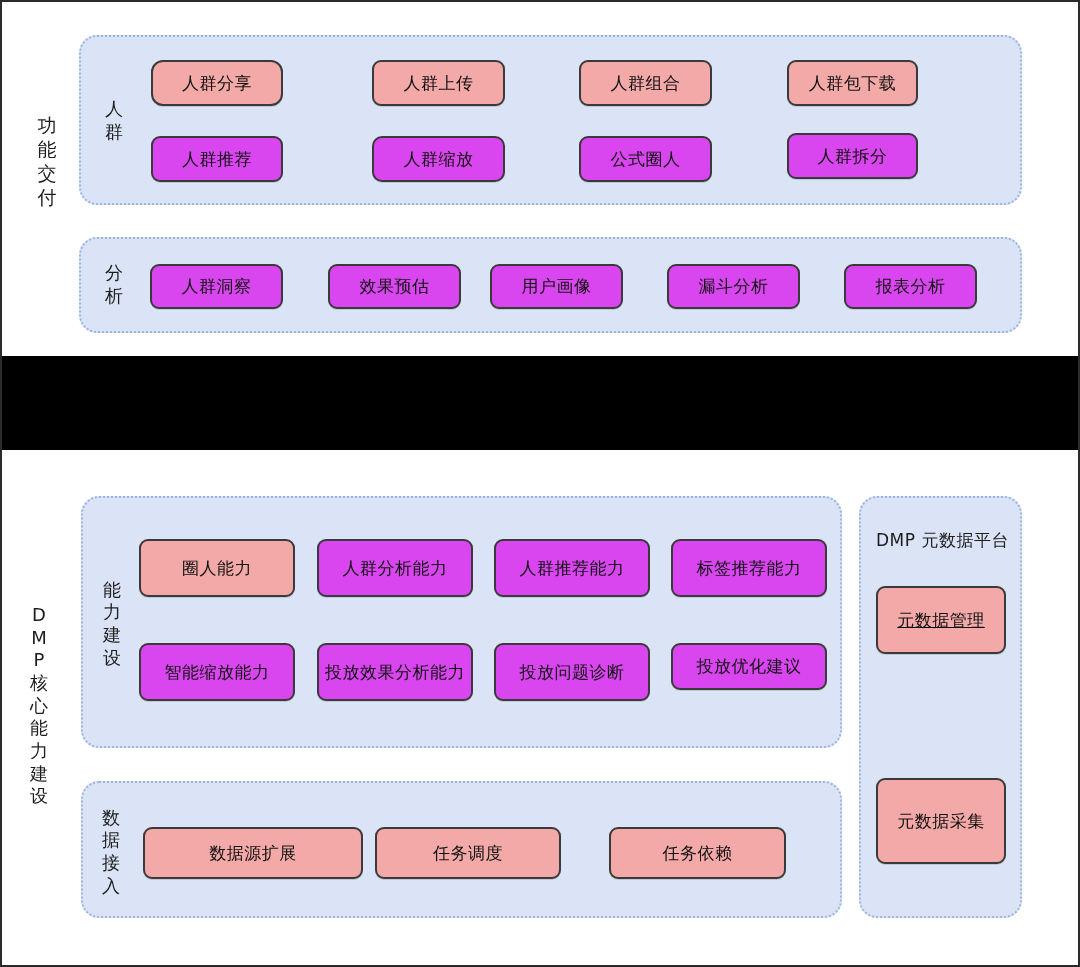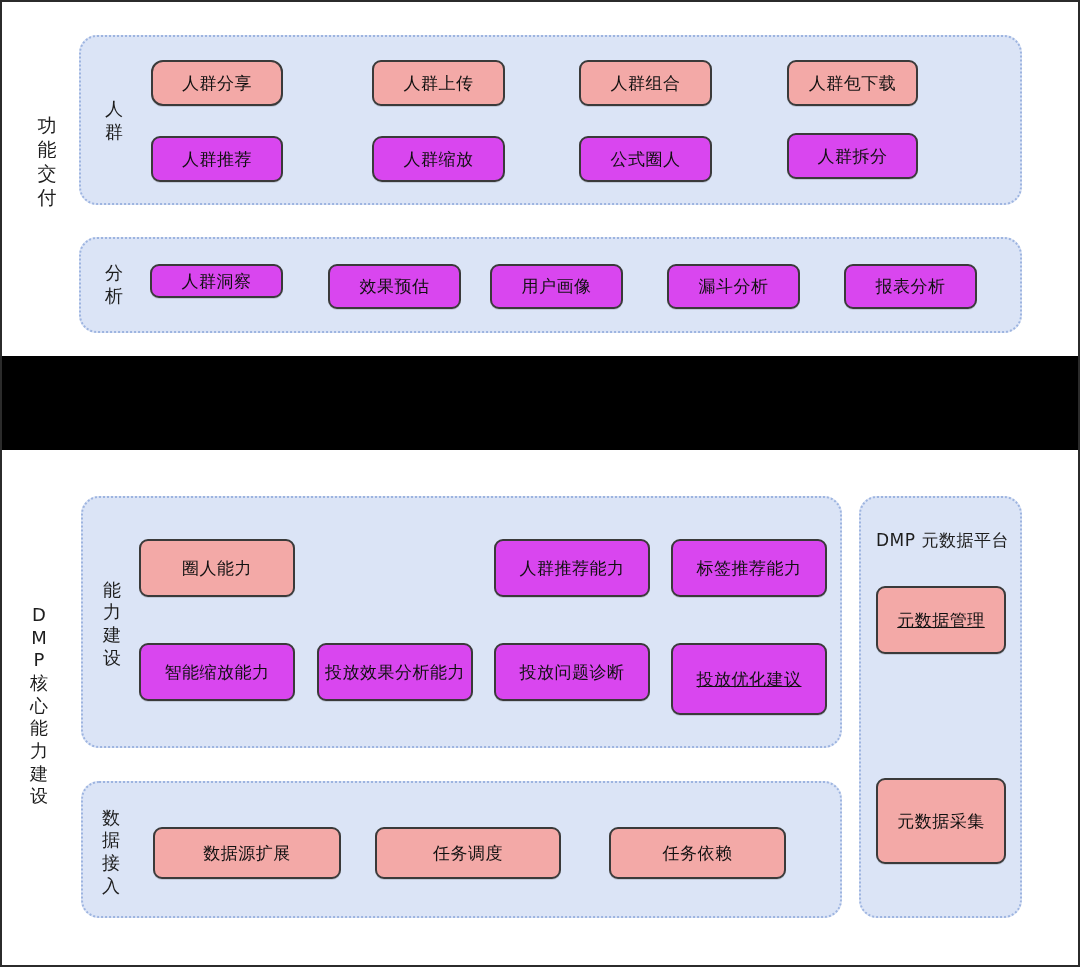--- a/index.html
+++ b/index.html
@@ -113,21 +113,21 @@
   <div class="node white" style="left:577px; top:134px; width:133px; height:46px;">公式圈人</div>
   <div class="node white" style="left:785px; top:131px; width:131px; height:46px;">人群拆分</div>
 
   <div class="panel" style="left:77px; top:235px; width:943px; height:96px;"></div>
 
   <div class="vlabel" style="left:96px; top:254px; width:32px; height:58px; font-size:18px;">
     <span>分</span>
     <span>析</span>
   </div>
 
-  <div class="node white" style="left:148px; top:262px; width:133px; height:34px;">人群洞察</div>
+  <div class="node white" style="left:148px; top:262px; width:133px; height:45px;">人群洞察</div>
   <div class="node white" style="left:326px; top:262px; width:133px; height:45px;">效果预估</div>
   <div class="node white" style="left:488px; top:262px; width:133px; height:45px;">用户画像</div>
   <div class="node white" style="left:665px; top:262px; width:133px; height:45px;">漏斗分析</div>
   <div class="node white" style="left:842px; top:262px; width:133px; height:45px;">报表分析</div>
 
   <div class="separator-band" style="top:354px; height:94px;"></div>
 
   <div class="vlabel" style="left:12px; top:584px; width:50px; height:240px; font-size:18px;">
     <span>D</span>
     <span>M</span>
@@ -143,38 +143,39 @@
   <div class="panel" style="left:79px; top:494px; width:761px; height:252px;"></div>
 
   <div class="vlabel" style="left:94px; top:577px; width:32px; height:90px; font-size:18px;">
     <span>能</span>
     <span>力</span>
     <span>建</span>
     <span>设</span>
   </div>
 
   <div class="node pink" style="left:137px; top:537px; width:156px; height:58px;">圈人能力</div>
+  <div class="node white" style="left:315px; top:537px; width:156px; height:58px;">人群分析能力</div>
   <div class="node white" style="left:492px; top:537px; width:156px; height:58px;">人群推荐能力</div>
   <div class="node white" style="left:669px; top:537px; width:156px; height:58px;">标签推荐能力</div>
 
   <div class="node white" style="left:137px; top:641px; width:156px; height:58px;">智能缩放能力</div>
   <div class="node white" style="left:315px; top:641px; width:156px; height:58px;">投放效果分析能力</div>
   <div class="node white" style="left:492px; top:641px; width:156px; height:58px;">投放问题诊断</div>
-  <div class="node white" style="left:669px; top:641px; width:156px; height:72px;text-decoration:underline;">投放优化建议</div>
+  <div class="node white" style="left:669px; top:641px; width:156px; height:47px;">投放优化建议</div>
 
   <div class="panel" style="left:79px; top:779px; width:761px; height:137px;"></div>
 
   <div class="vlabel" style="left:93px; top:805px; width:32px; height:90px; font-size:18px;">
     <span>数</span>
     <span>据</span>
     <span>接</span>
     <span>入</span>
   </div>
 
-  <div class="node pink" style="left:151px; top:825px; width:188px; height:52px;">数据源扩展</div>
+  <div class="node pink" style="left:141px; top:825px; width:220px; height:52px;">数据源扩展</div>
   <div class="node pink" style="left:373px; top:825px; width:186px; height:52px;">任务调度</div>
   <div class="node pink" style="left:607px; top:825px; width:177px; height:52px;">任务依赖</div>
 
   <div class="panel" style="left:857px; top:494px; width:163px; height:422px;"></div>
 
   <div class="panel-title" style="left:874px; top:527px;">DMP 元数据平台</div>
 
   <div class="node pink" style="left:874px; top:584px; width:130px; height:68px;text-decoration:underline;">元数据管理</div>
   <div class="node pink" style="left:874px; top:776px; width:130px; height:86px;text-align:right;">元数据采集</div>
 

